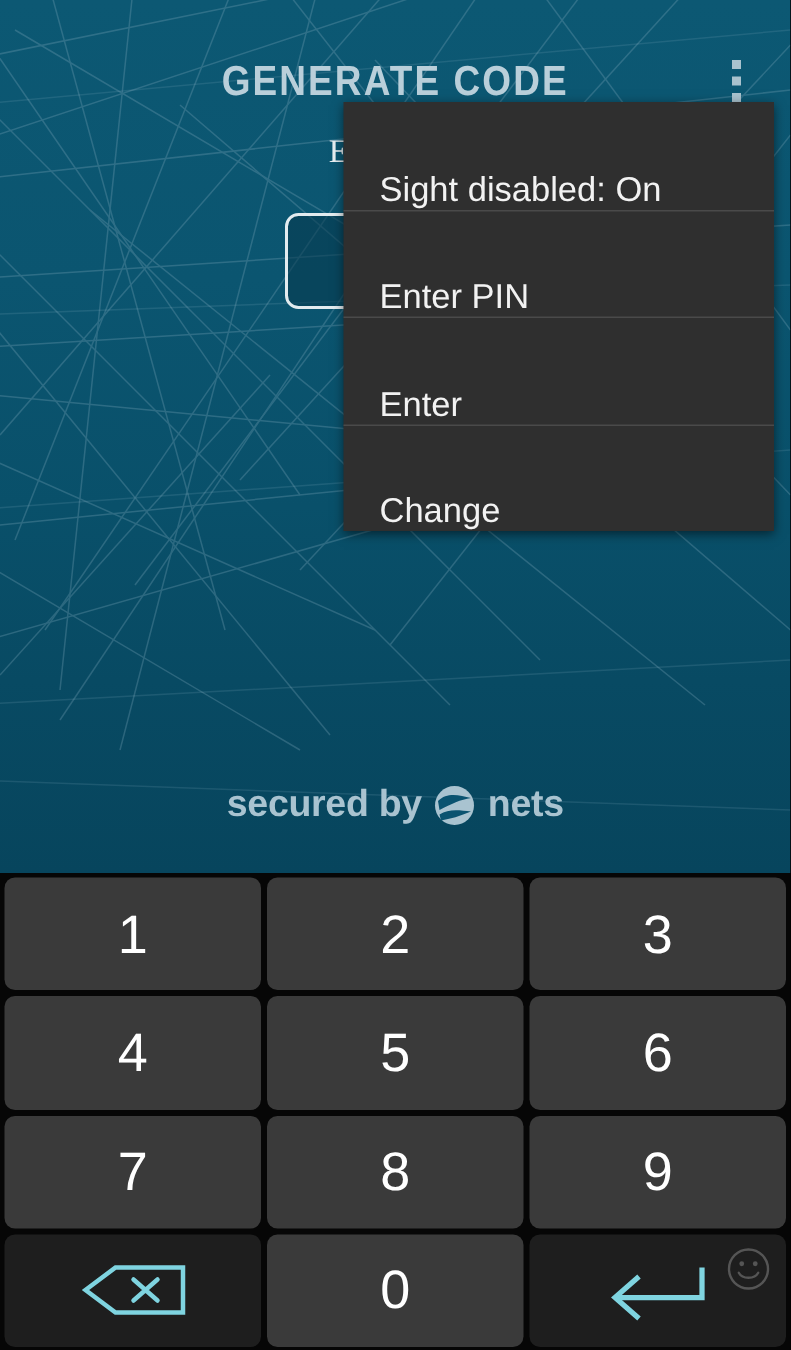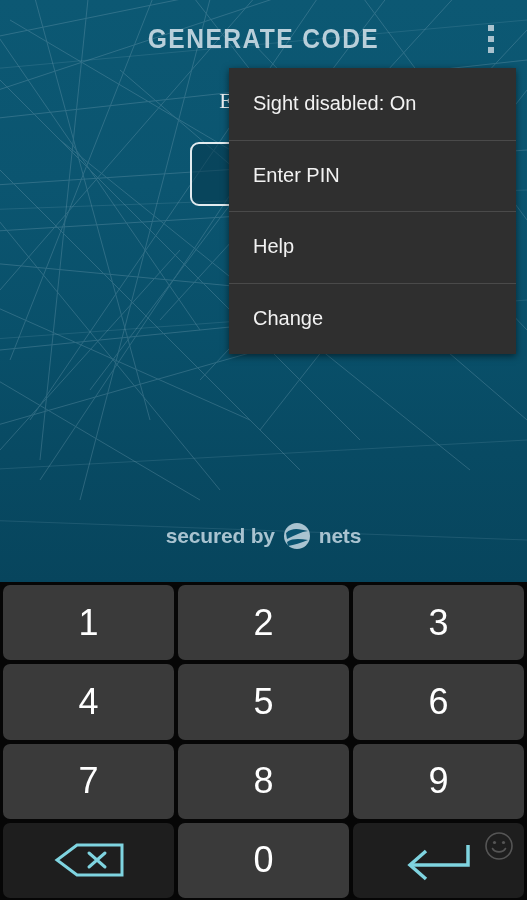--- a/index.html
+++ b/index.html
@@ -38,21 +38,21 @@
     top: 0;
     width: 527px;
     height: 582px;
     pointer-events: none;
   }
 
   
   .actionbar {
     position: absolute;
     left: 0;
-    top: 1px;
+    top: 16px;
     width: 527px;
     height: 76px;
     z-index: 5;
   }
   .title {
     position: absolute;
     left: 0;
     top: 0;
     width: 527px;
     height: 76px;
@@ -118,44 +118,44 @@
     top: 522px;
     width: 527px;
     display: flex;
     align-items: center;
     justify-content: center;
     gap: 8px;
     z-index: 2;
   }
   .brand-text {
     color: #a9c3d0;
-    font-size: 21px;
+    font-size: 25px;
     font-weight: bold;
     letter-spacing: -0.2px;
     font-family: "Liberation Sans Narrow", "Liberation Sans", sans-serif;
   }
   .brand-logo { display: block; }
 
   
   .menu {
     position: absolute;
     left: 229px;
     top: 68px;
     width: 287px;
     background: #2f2f2f;
     z-index: 30;
     box-shadow: 0 2px 7px rgba(0,0,0,0.55);
   }
   .menu-item {
     height: 71.5px;
     display: flex;
-    align-items: center;
+    align-items: flex-end;
     padding-left: 24px;
     color: #f2f2f2;
-    font-size: 20px;
+    font-size: 23px;
     box-sizing: border-box;
     cursor: pointer;
     position: relative;
   }
   .menu-item + .menu-item::before {
     content: "";
     position: absolute;
     left: 0;
     top: 0;
     width: 287px;
@@ -275,21 +275,21 @@
   </div>
 
   <div class="menu">
     <div class="menu-item">
       <span>Sight disabled: On</span>
     </div>
     <div class="menu-item">
       <span>Enter PIN</span>
     </div>
     <div class="menu-item">
-      <span>Help</span>
+      <span>Enter</span>
     </div>
     <div class="menu-item">
       <span>Change</span>
     </div>
   </div>
 
   <div class="keypad">
     <div class="key">
         <span>1</span>
       </div>

